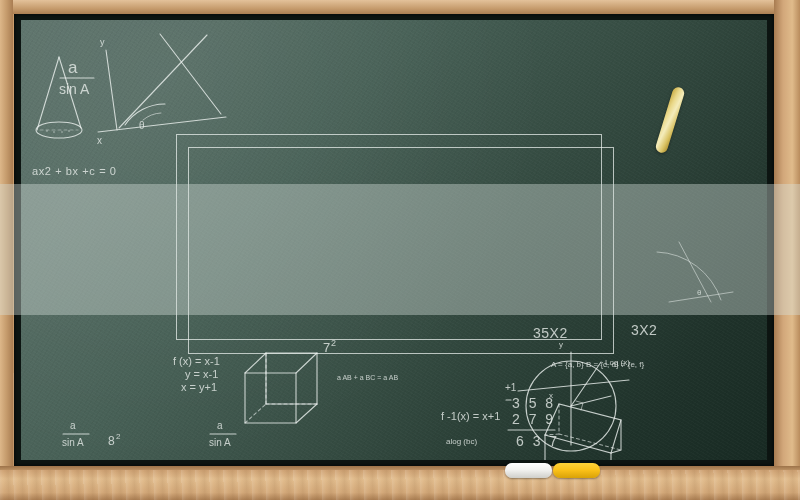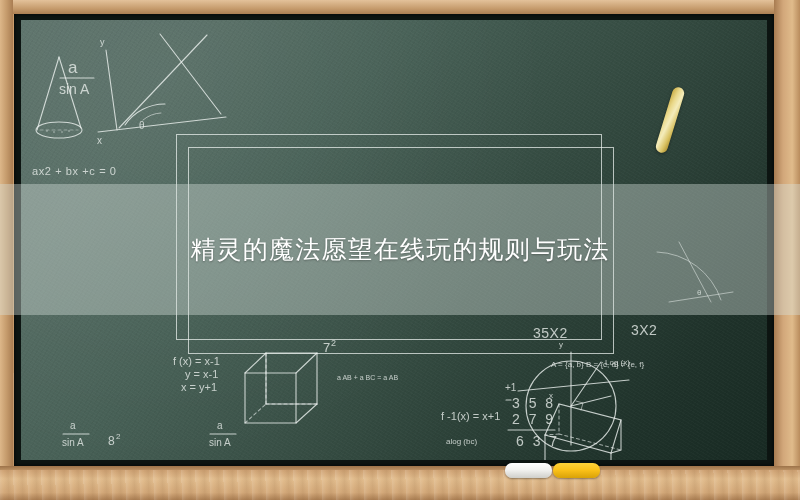--- a/index.html
+++ b/index.html
@@ -282,15 +282,14 @@
 
   <div class="banner"></div>
 
   <div class="ledge-lip"></div>
   <div class="ledge"></div>
 
   <div class="chalk-diag"></div>
   <div class="chalk-white"></div>
   <div class="chalk-yellow"></div>
 
-  <div class="title">精灵的魔法愿望在线玩的规则与玩法</div>
 
 </div>
 
 </body></html>

